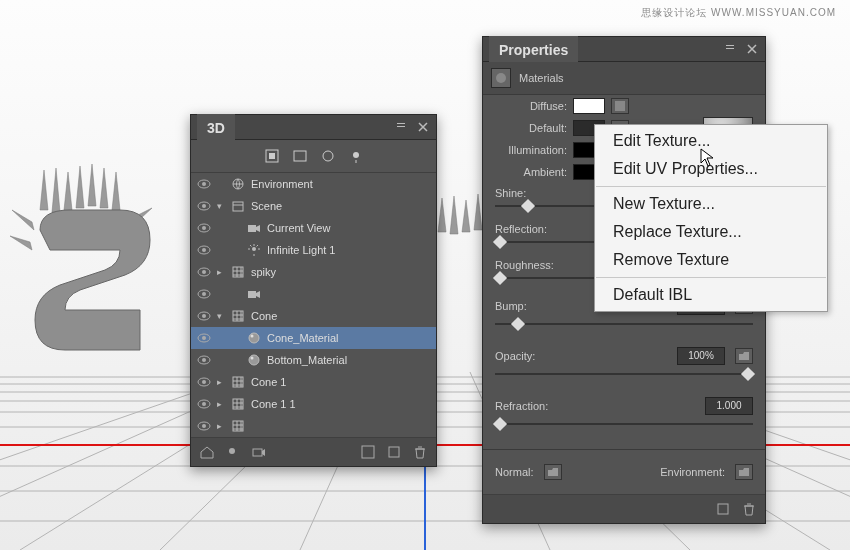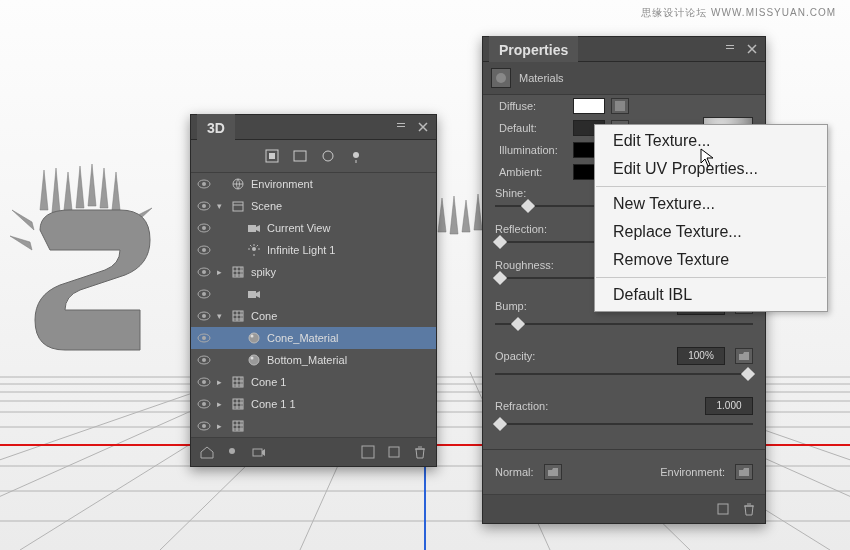--- a/index.html
+++ b/index.html
@@ -32,21 +32,21 @@
 .vis{width:26px;display:flex;justify-content:center;color:#aaa}
 .arr{width:14px;color:#bbb;cursor:pointer;font-size:9px}
 .ticon{width:16px;height:14px;margin-right:4px;color:#bbb}
 .treerow span.lbl{flex:1}
 
 
 .subhdr{display:flex;align-items:center;padding:6px 8px;background:#4a4a4a;border-bottom:1px solid #3a3a3a}
 .subhdr .thumb{width:18px;height:18px;background:#666;border:1px solid #2a2a2a;margin-right:8px;display:flex;align-items:center;justify-content:center}
 .preview{position:absolute;right:12px;top:80px;width:48px;height:48px;border:1px solid #2a2a2a;background:radial-gradient(circle at 35% 30%,#fafafa 0%,#aaa 55%,#555 100%)}
 .proprow{display:flex;align-items:center;height:22px;padding:0 10px 0 16px;gap:6px}
-.proprow .plabel{width:68px;color:#ccc}
+.proprow .plabel{width:68px;text-align:right;color:#ccc}
 .swatch{width:30px;height:14px;background:#000;border:1px solid #222}
 .swatch.w{background:#fff}
 .tinybtn{width:16px;height:14px;background:#5e5e5e;border:1px solid #333;display:flex;align-items:center;justify-content:center;cursor:pointer}
 .sliderrow{padding:4px 12px 2px}
 .sliderlabel{color:#ccc;margin-bottom:4px}
 .slider{position:relative;height:14px}
 .slider .track{position:absolute;top:2px;left:0;right:0;height:2px;background:#333}
 .slider .thumb{position:absolute;top:-2px;width:10px;height:10px;background:#ddd;transform:rotate(45deg)}
 .numfield{width:46px;height:16px;background:#3a3a3a;border:1px solid #222;color:#ddd;text-align:center;font-size:10px;line-height:16px}
 .rowflex{display:flex;align-items:center;padding:6px 12px;gap:10px}

